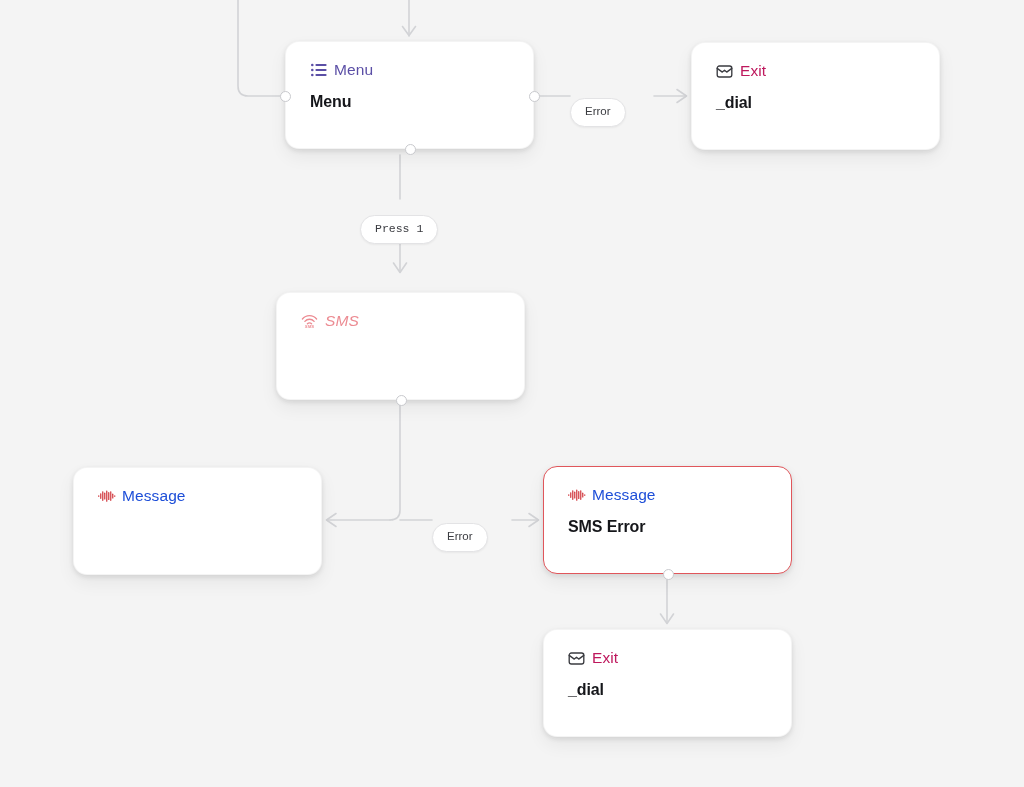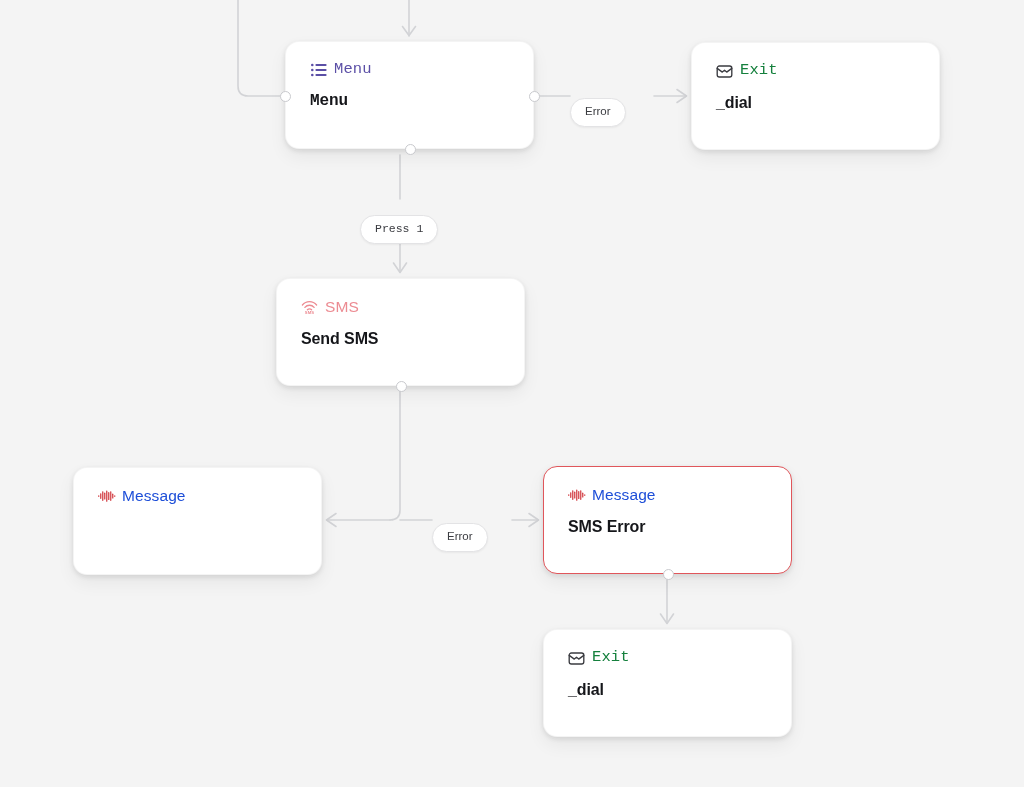--- a/index.html
+++ b/index.html
@@ -45,21 +45,21 @@
     gap: 7px;
     height: 20px;
   }
   .node-kind {
     font-size: 15.5px;
     letter-spacing: 0.1px;
     line-height: 1;
     white-space: nowrap;
   }
   .kind-menu   { color: #5b4fa6; }
-  .kind-exit   { color: #15803d; font-family: Liberation Mono, monospace; }
+  .kind-exit   { color: #be185d; }
   .kind-sms    { color: #ec8b92; }
   .kind-message{ color: #1d4ed8; }
   .node-title {
     margin-top: 13px;
     font-size: 16px;
     font-weight: bold;
     color: #15161a;
     line-height: 1.1;
     letter-spacing: -0.1px;
     white-space: nowrap;
@@ -129,21 +129,21 @@
       <path d="M400,520 L432,520"></path>
 
       <path d="M512,520 L538,520"></path>
       <path d="M529,513.5 L538.5,520 L529,526.5"></path>
 
       <path d="M667,580 L667,623"></path>
       <path d="M660.5,614 L667,623.5 L673.5,614"></path>
     </g>
   </svg>
 
-  <div class="node" style="left:285px; top:41px; width:249px; height:108px;font-family:Liberation Mono, monospace;">
+  <div class="node" style="left:285px; top:41px; width:249px; height:108px;">
     <div class="node-head">
       <span class="icon">
         <svg width="16" height="14" viewBox="0 0 16 14">
           <g fill="#5b4fa6">
             <circle cx="1.3" cy="2" r="1.3"></circle>
               <rect x="4.4" y="1" width="11.2" height="2" rx="1"></rect>
             <circle cx="1.3" cy="7" r="1.3"></circle>
               <rect x="4.4" y="6" width="11.2" height="2" rx="1"></rect>
             <circle cx="1.3" cy="12" r="1.3"></circle>
               <rect x="4.4" y="11" width="11.2" height="2" rx="1"></rect>
@@ -166,35 +166,34 @@
             <path d="M1.2,4.2 a2.2,2.2 0 0 1 2.2,-2.2 h10.2 a2.2,2.2 0 0 1 2.2,2.2 v6.6 a2.2,2.2 0 0 1 -2.2,2.2 h-10.2 a2.2,2.2 0 0 1 -2.2,-2.2 z"></path>
             <path d="M1.2,4.4 L6.3,8.1 L8.5,6.3 L10.7,8.1 L15.8,4.4"></path>
           </g>
         </svg>
       </span>
       <span class="node-kind kind-exit">Exit</span>
     </div>
     <div class="node-title">_dial</div>
   </div>
 
-  <div class="node" style="left:276px; top:278px; width:249px; height:108px;">
+  <div class="node" style="left:276px; top:292px; width:249px; height:108px;font-style:italic;">
     <div class="node-head">
       <span class="icon">
         <svg width="17" height="16" viewBox="0 0 17 16">
           <g fill="none" stroke="#ec8b92" stroke-width="1.3" stroke-linecap="round">
             <path d="M1.4,6.0 a9.3,9.3 0 0 1 14.2,0"></path>
             <path d="M3.9,8.4 a6.0,6.0 0 0 1 9.2,0"></path>
             <path d="M6.4,10.7 a2.9,2.9 0 0 1 4.2,0"></path>
           </g>
           <text x="8.5" y="15.4" text-anchor="middle" font-family="Liberation Sans, sans-serif" font-size="4.2" font-weight="bold" fill="#ec8b92" letter-spacing="0.1">SMS</text>
         </svg>
       </span>
       <span class="node-kind kind-sms">SMS</span>
     </div>
-    <div class="node-title">Send SMS</div>
     <div class="port" style="left:119px; top:102px;"></div>
   </div>
 
   <div class="node" style="left:73px; top:467px; width:249px; height:108px;">
     <div class="node-head">
       <span class="icon">
         <svg width="18" height="14" viewBox="0 0 18 14">
           <g fill="#cf2e34">
             <rect x="0.2" y="6.2" width="1.15" height="1.7" rx="0.55"></rect>
             <rect x="2.2" y="4.2" width="1.15" height="5.7" rx="0.55"></rect>

